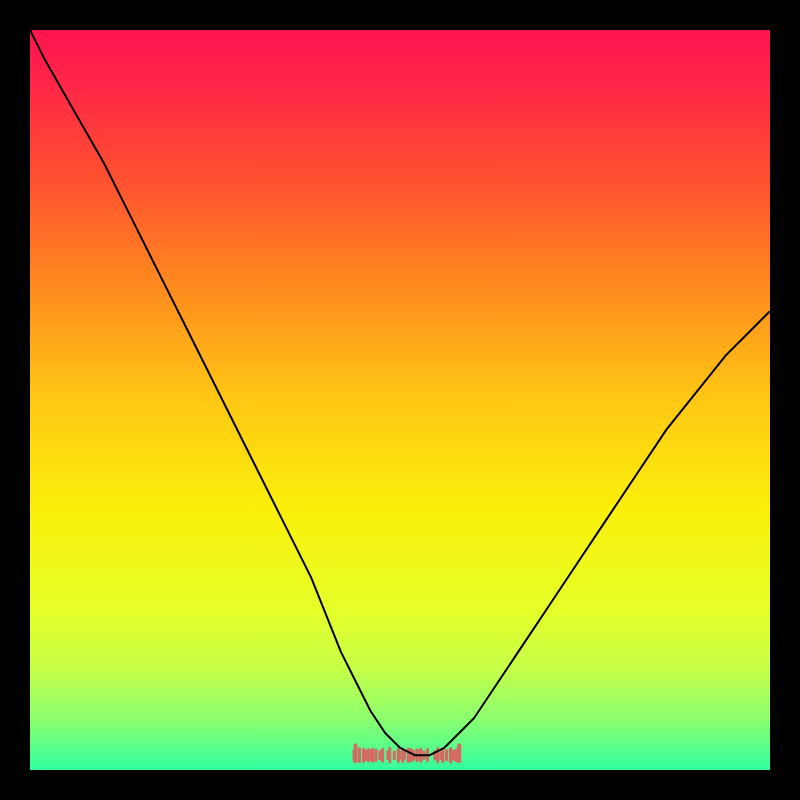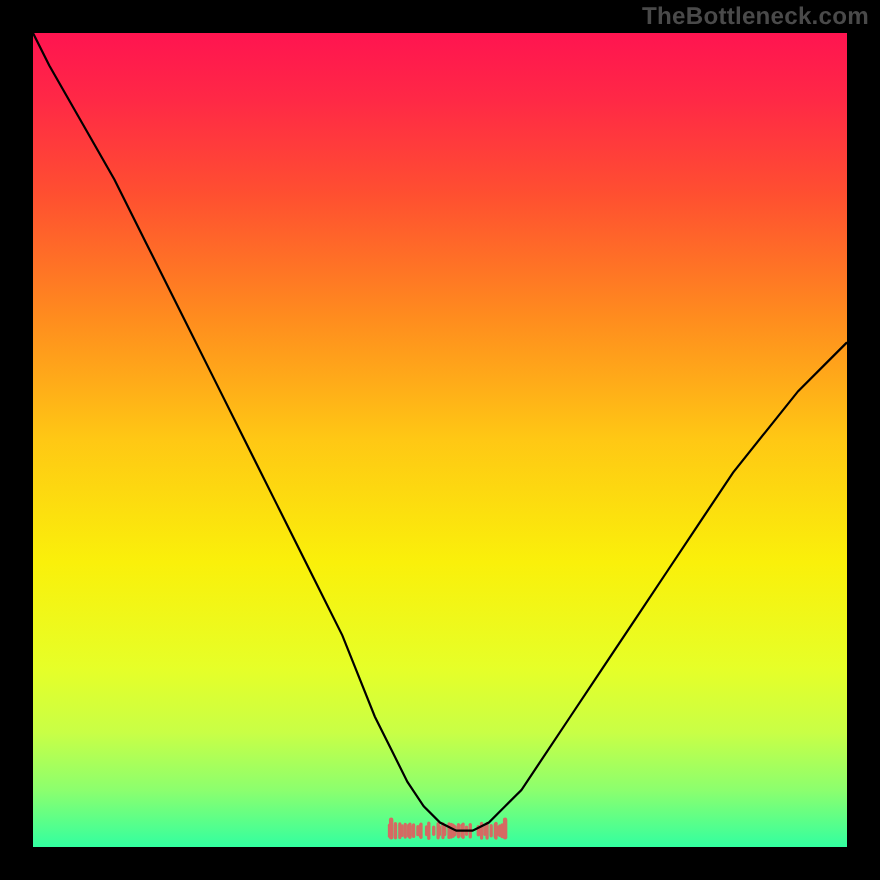--- a/index.html
+++ b/index.html
@@ -38,21 +38,20 @@
   .plot-area svg {
     display: block;
     width: 740px;
     height: 740px;
   }
 </style>
 </head>
 <body>
 
 <div class="frame">
-  <div class="watermark">TheBottleneck.com</div>
 
   <div class="plot-area">
     <svg viewBox="0 0 740 740" preserveAspectRatio="none">
       <defs>
         <linearGradient id="bg-grad" x1="0" y1="0" x2="0" y2="1">
         <stop offset="0%" stop-color="#ff1450"></stop>
             <stop offset="8%" stop-color="#ff2846"></stop>
             <stop offset="20%" stop-color="#ff5030"></stop>
             <stop offset="35%" stop-color="#ff8c1e"></stop>
             <stop offset="50%" stop-color="#ffc814"></stop>

